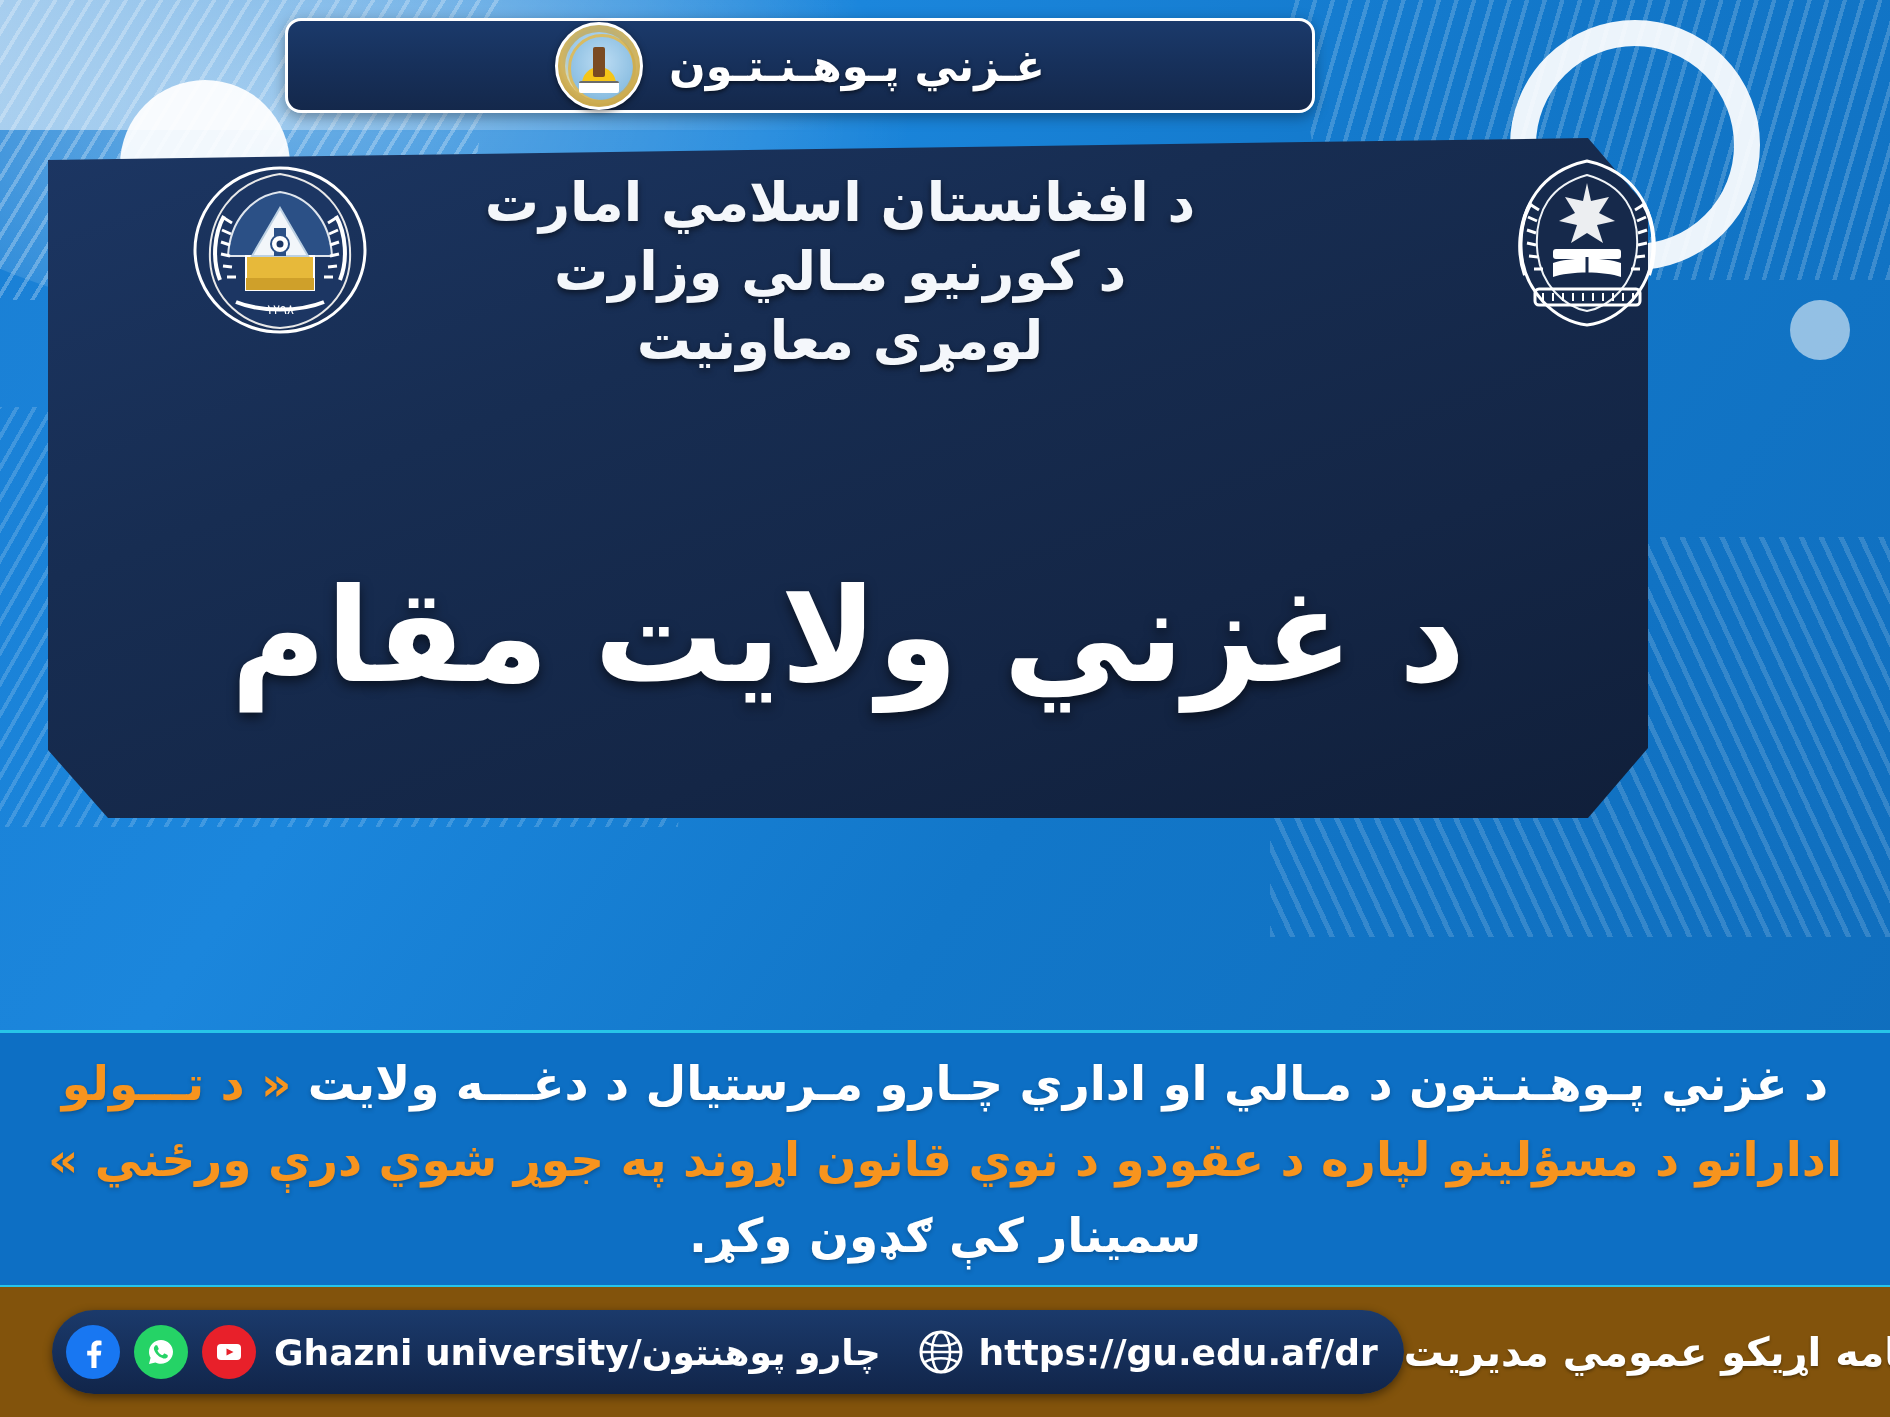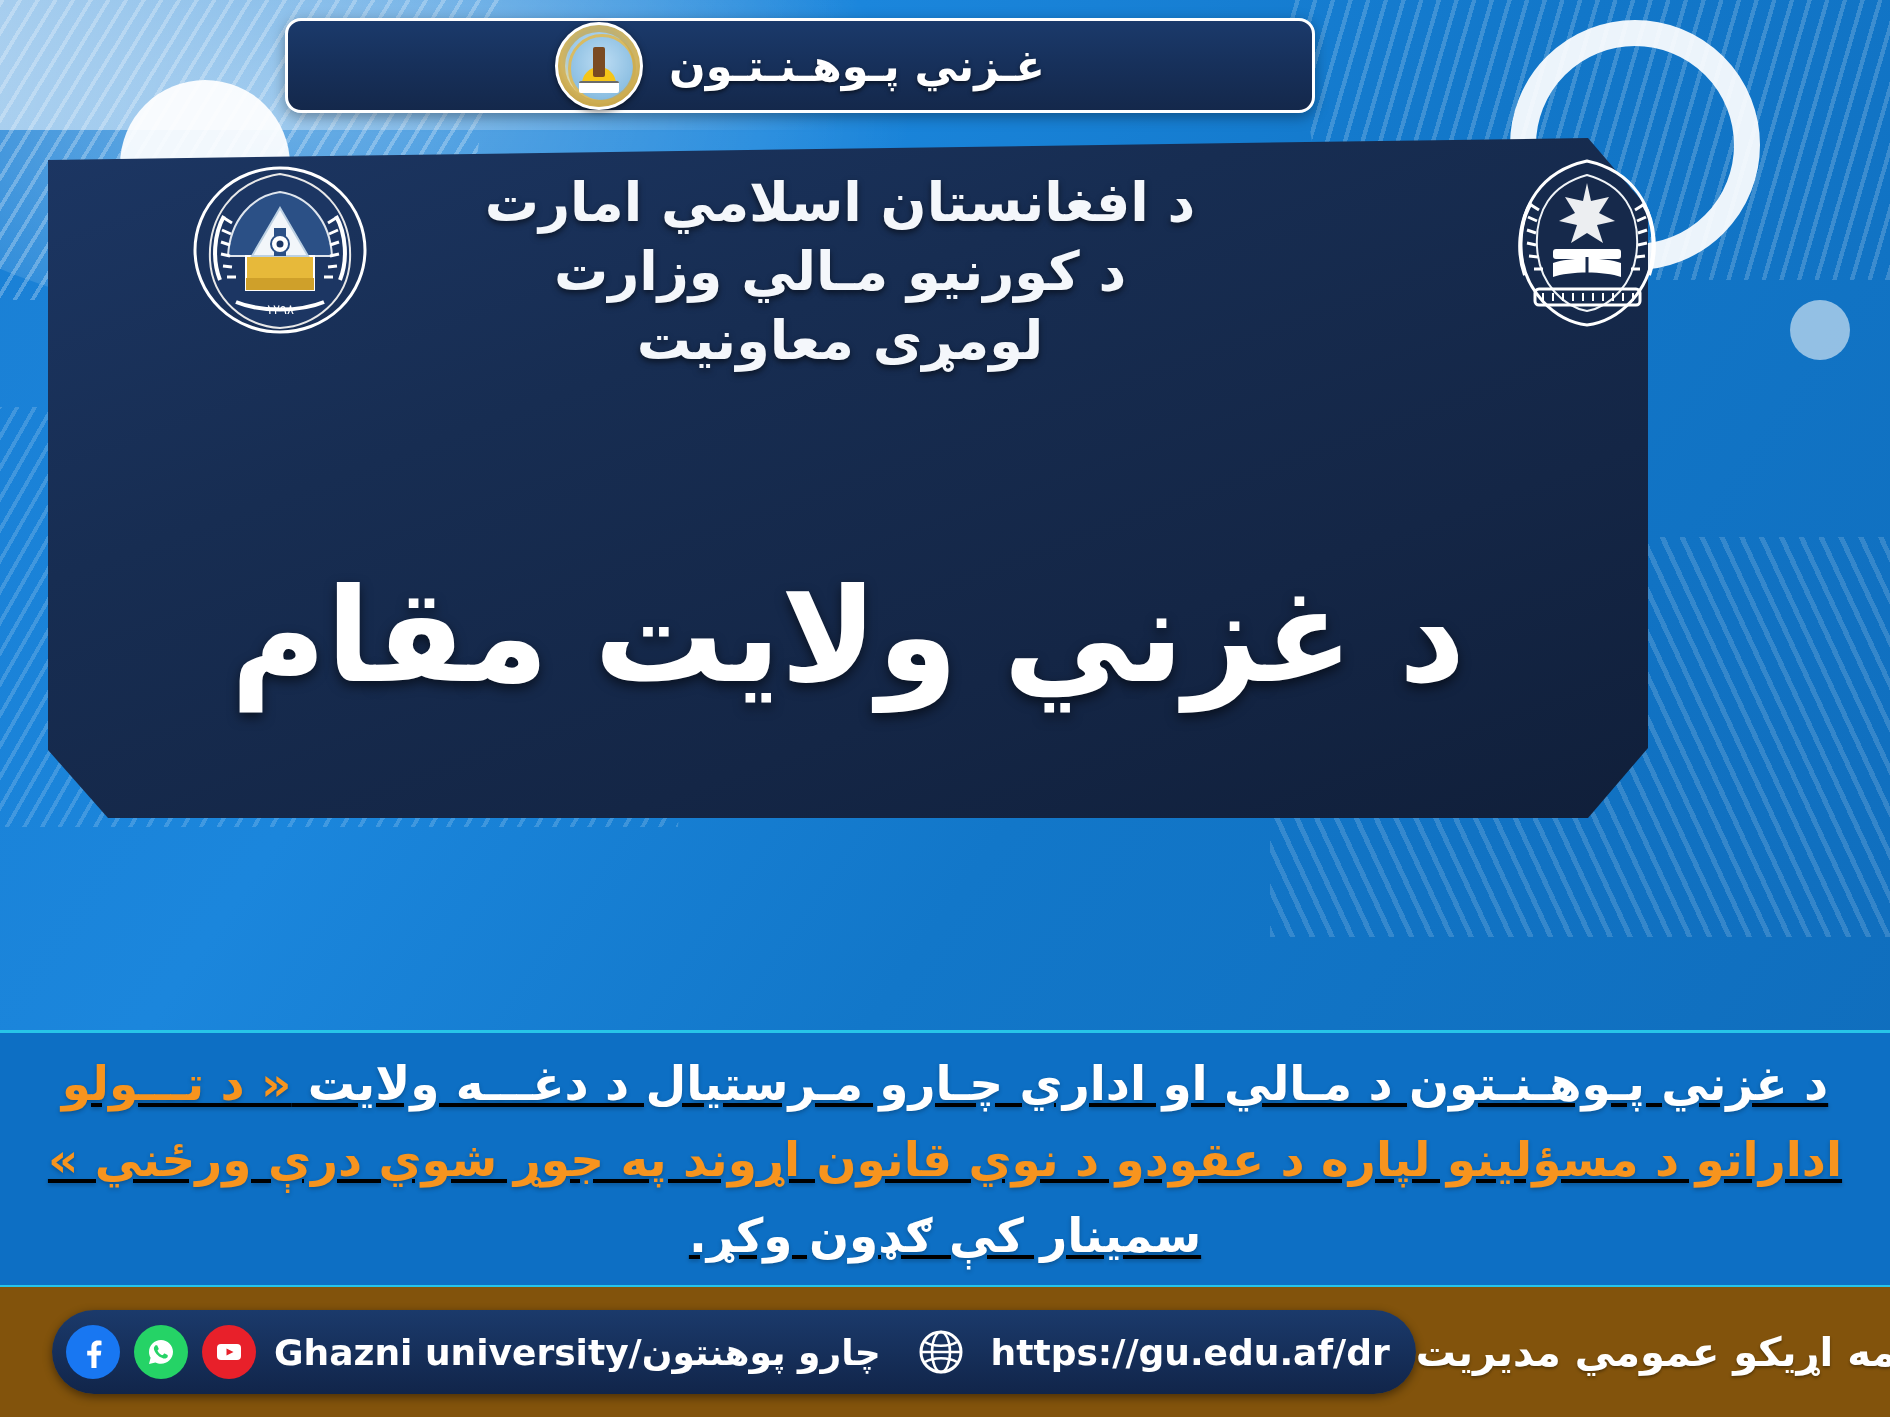--- a/index.html
+++ b/index.html
@@ -151,21 +151,20 @@
 
   
   .caption {
     position:absolute; left:0; top:1030px;
     width:1890px; height:258px;
     background:#0d6fc4;
     border-top: 3px solid #27c4e8;
     border-bottom: 3px solid #27c4e8;
     display:flex; align-items:center; justify-content:center;
     padding: 20px 26px 18px 26px;
-    text-decoration: underline;
   }
   .caption-inner {
     direction:rtl; text-align:center;
     color:#ffffff; font-weight:bold;
     font-size:47px; line-height:1.62;
     text-shadow: 0 2px 4px rgba(0,0,0,.25);
   }
   .hl { color:#f7941e; }
 
   
@@ -187,21 +186,21 @@
   }
   .sicon { width:54px; height:54px; border-radius:50%; display:flex; align-items:center; justify-content:center; flex:0 0 auto; }
   .sicon.fb { background:#1877f2; }
   .sicon.wa { background:#25d366; }
   .sicon.yt { background:#e8202a; }
   .sicon svg { display:block; }
   .social-text {
     color:#ffffff; font-size:36px; font-weight:bold; white-space:nowrap;
     margin-left:4px;
   }
-  .globe-wrap { display:flex; align-items:center; gap:26px; margin-left:22px; }
+  .globe-wrap { display:flex; align-items:center; gap:14px; margin-left:22px; }
   .globe { width:48px; height:48px; }
   .url-text { color:#ffffff; font-size:36px; font-weight:bold; white-space:nowrap; }
   .footer-right {
     color:#ffffff; font-size:40px; font-weight:bold;
     direction:rtl; white-space:nowrap;
     text-shadow: 0 2px 3px rgba(0,0,0,.35);
   }
 </style>
 </head>
 <body>

